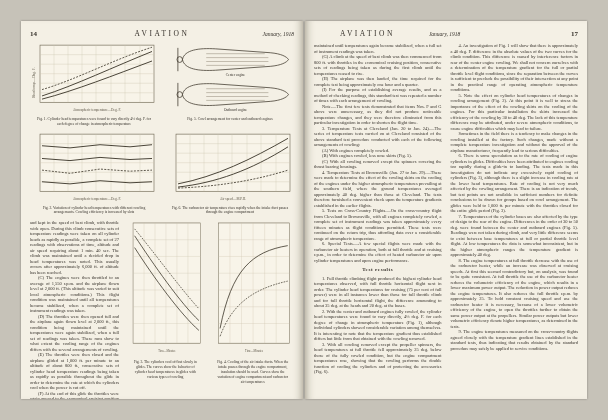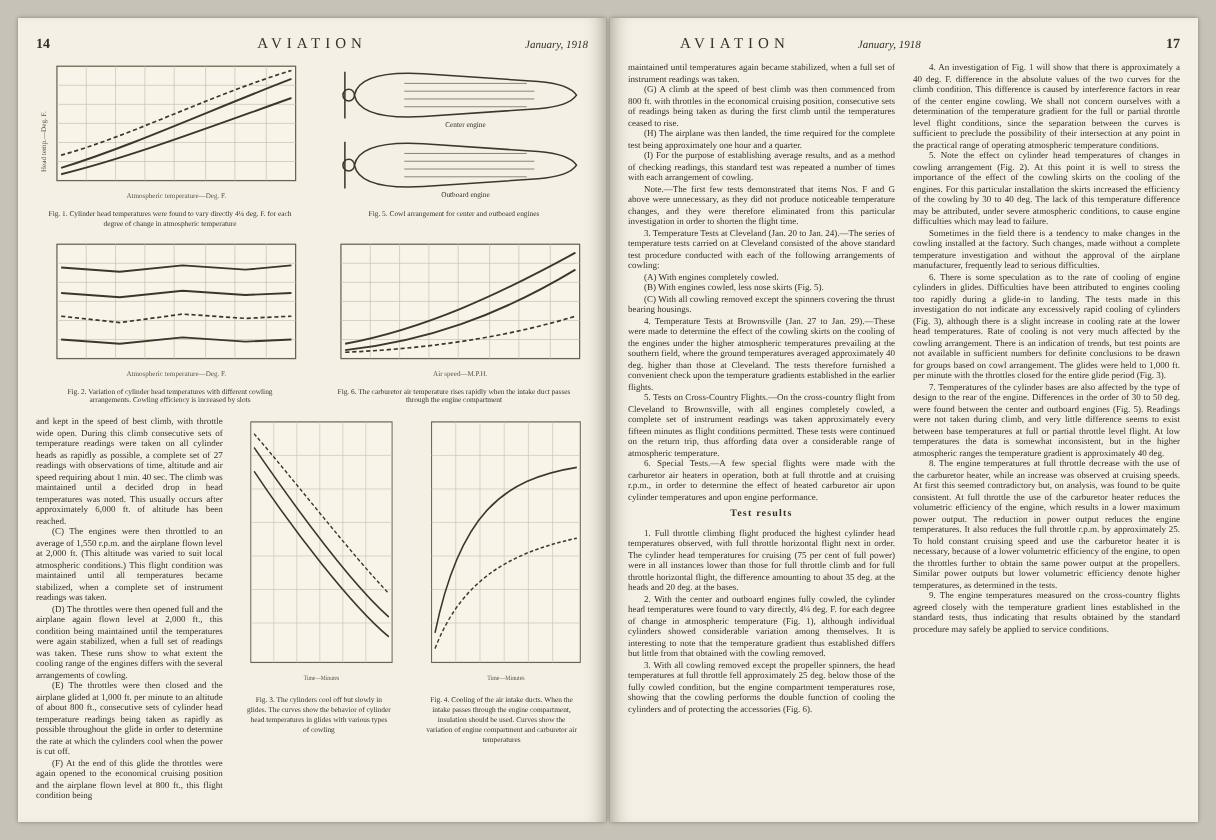--- a/index.html
+++ b/index.html
@@ -1,18 +1,18 @@
 <!DOCTYPE html>
 <html><head>
 <meta charset="utf-8">
 <style>
   *{box-sizing:border-box}
   html,body{margin:0;padding:0}
   body{width:608px;height:420px;background:#c6c2b8;font-family:"Liberation Serif",serif;color:#35302a;overflow:hidden}
-  .spread{display:flex;gap:2px;padding:9px;width:608px;height:420px}
+  .spread{display:flex;gap:2px;padding:21px;width:608px;height:420px}
   .page{flex:1;background:#f4f0e5;padding:8px 9px;overflow:hidden;position:relative}
   .page-left{box-shadow:inset -8px 0 10px -8px rgba(60,50,30,.55),0 0 2px rgba(0,0,0,.35)}
   .page-right{box-shadow:inset 8px 0 10px -8px rgba(60,50,30,.55),0 0 2px rgba(0,0,0,.35)}
 
   .hdr{display:grid;align-items:baseline;margin-bottom:5px}
   .hdr-l{grid-template-columns:1fr auto 1fr}
   .hdr-r{grid-template-columns:auto 1fr auto}
   .journal{font-size:7.5px;letter-spacing:2.5px;text-align:center}
   .hdr-r .journal{text-align:left;margin-left:26px}
   .pageno{font-size:7px;font-weight:bold}

